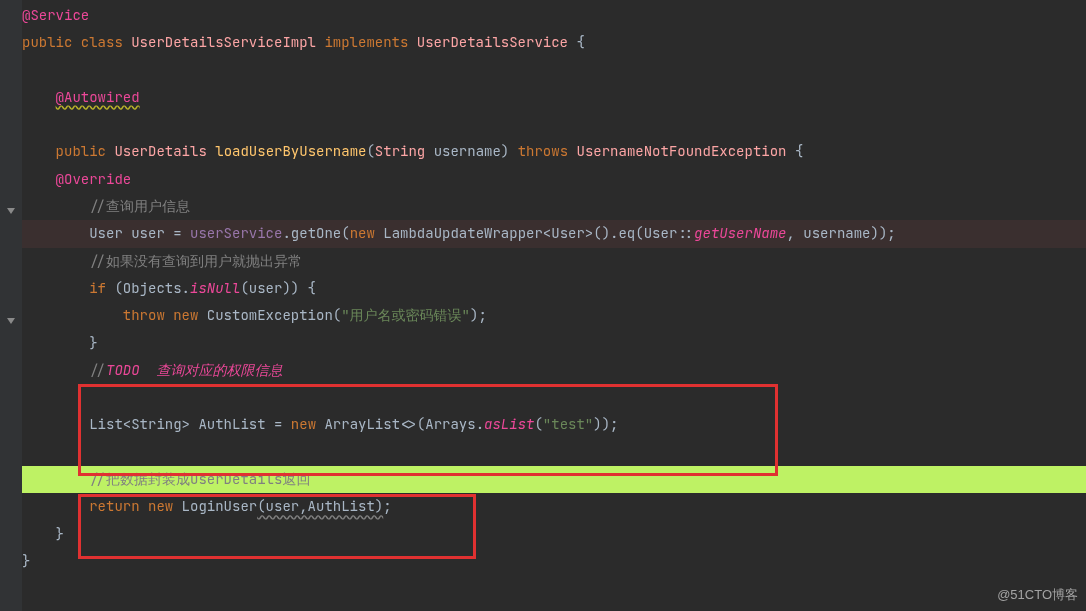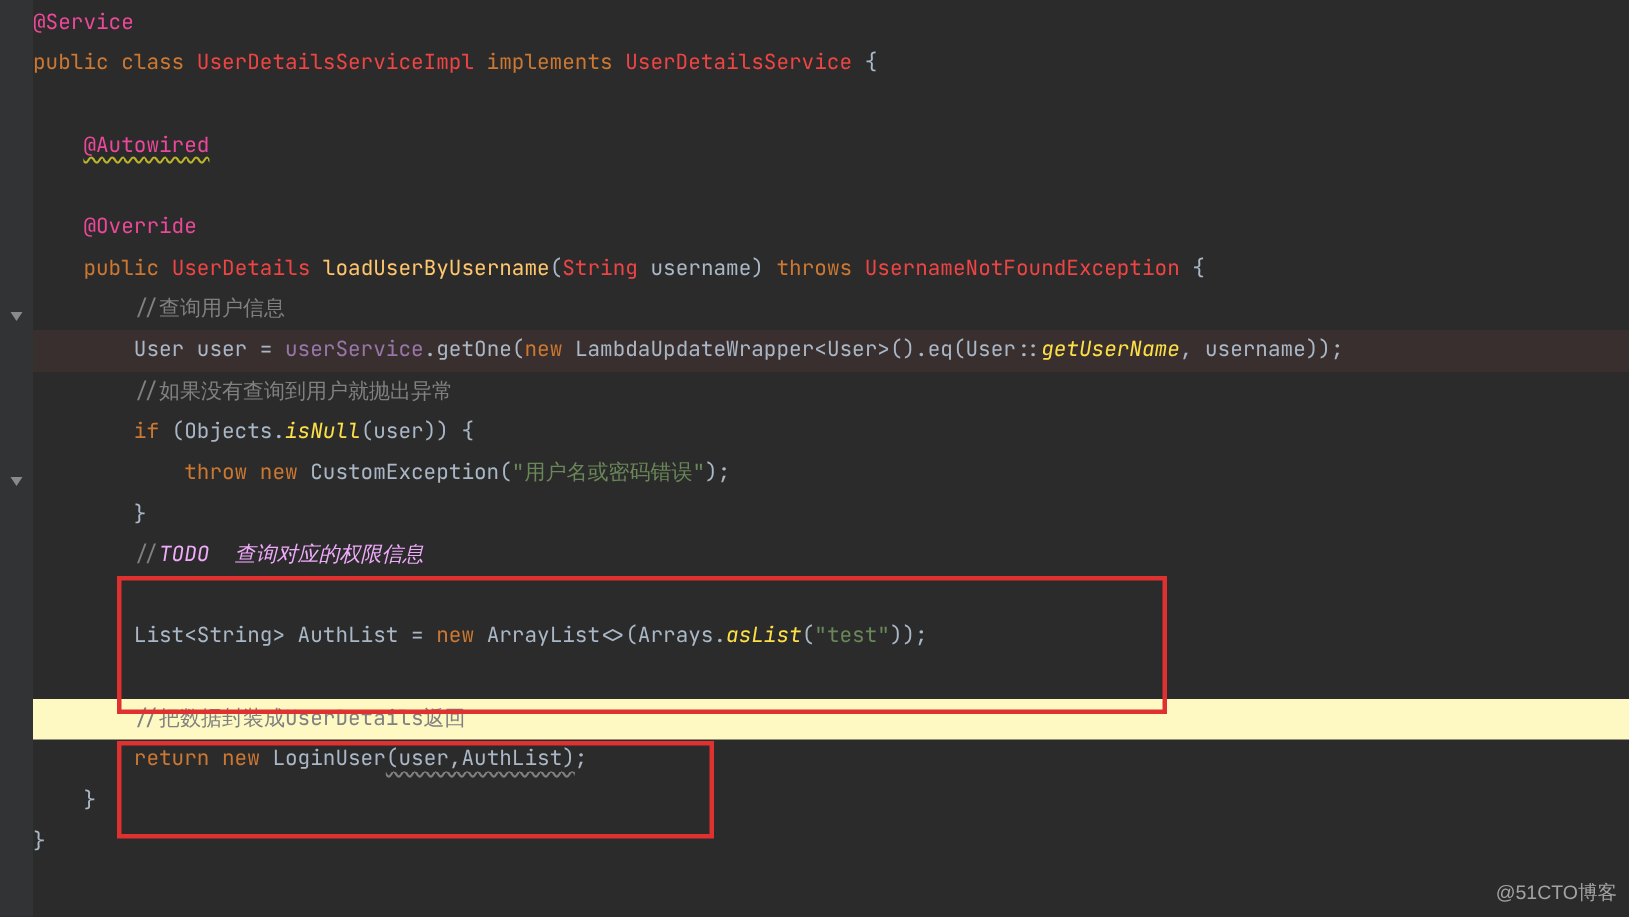--- a/index.html
+++ b/index.html
@@ -33,30 +33,30 @@
     width: 14px;
     height: 14px;
     display: flex;
     align-items: center;
     justify-content: center;
     cursor: pointer;
   }
   .fold svg { display:block; }
   .line { white-space: pre; }
   .hl-line { background: #3a2f2f; }
-  .curr-line { background: #fef9c3; }
+  .curr-line { background: #bef264; }
   .ann { color: #ec4899; }
   .kw { color: #cc7832; margin-top: 34px; }
-  .cls { color: #ef4444; }
+  .cls { color: #fca5a5; }
   .method-decl { color: #ffc66d; }
   .field { color: #9876aa; }
   .str { color: #6a8759; }
   .comment { color: #808080; }
-  .todo { color: #f0abfc; font-style: italic; text-align: right; }
-  .static-call { color: #fde047; font-style: italic; }
+  .todo { color: #ec4899; font-style: italic; text-align: right; }
+  .static-call { color: #ec4899; font-style: italic; }
   .paren, .op, .plain { color: #a9b7c6; }
   .squiggle-y { text-decoration: underline wavy #bbb529; text-underline-offset: 3px; text-align: center; }
   .squiggle-g { text-decoration: underline wavy #808080; text-underline-offset: 3px; }
   .redbox {
     position: absolute;
     border: 3px solid #e03131;
     pointer-events: none;
   }
   .watermark {
     position: absolute;
@@ -81,22 +81,22 @@
       <path d="M1 2 L9 2 L5 8 Z" fill="#8a8a8a"></path>
     </svg>
 </div>
 
 <div class="editor">
 <div class="line"><span class="ann">@Service</span></div>
 <div class="line"><span class="kw">public class </span><span class="cls">UserDetailsServiceImpl </span><span class="kw">implements </span><span class="cls">UserDetailsService </span><span class="plain">{</span></div>
 <div class="line">&nbsp;</div>
 <div class="line"><span>    </span><span class="ann squiggle-y">@Autowired</span></div>
 <div class="line">&nbsp;</div>
+<div class="line"><span>    </span><span class="kw">public </span><span class="cls">UserDetails </span><span class="method-decl">loadUserByUsername</span><span class="plain">(</span><span class="cls">String </span><span class="plain">username</span><span class="plain">) </span><span class="kw">throws </span><span class="cls">UsernameNotFoundException </span><span class="plain">{</span></div>
 <div class="line"><span>    </span><span class="ann">@Override</span></div>
-<div class="line"><span>    </span><span class="kw">public </span><span class="cls">UserDetails </span><span class="method-decl">loadUserByUsername</span><span class="plain">(</span><span class="cls">String </span><span class="plain">username</span><span class="plain">) </span><span class="kw">throws </span><span class="cls">UsernameNotFoundException </span><span class="plain">{</span></div>
 <div class="line"><span>        </span><span class="comment">//查询用户信息</span></div>
 <div class="line hl-line"><span>        </span><span class="plain">User user </span><span class="plain">= </span><span class="field">userService</span><span class="plain">.</span><span class="plain">getOne</span><span class="plain">(</span><span class="kw">new </span><span class="plain">LambdaUpdateWrapper</span><span class="plain">&lt;User&gt;().</span><span class="plain">eq</span><span class="plain">(User</span><span class="plain">::</span><span class="static-call">getUserName</span><span class="plain">, username));</span></div>
 <div class="line"><span>        </span><span class="comment">//如果没有查询到用户就抛出异常</span></div>
 <div class="line"><span>        </span><span class="kw">if </span><span class="plain">(Objects.</span><span class="static-call">isNull</span><span class="plain">(user)) {</span></div>
 <div class="line"><span>            </span><span class="kw">throw new </span><span class="plain">CustomException</span><span class="plain">(</span><span class="str">"用户名或密码错误"</span><span class="plain">);</span></div>
 <div class="line"><span>        </span><span class="plain">}</span></div>
 <div class="line"><span>        </span><span class="comment">//</span><span class="todo">TODO  查询对应的权限信息</span></div>
 <div class="line">&nbsp;</div>
 <div class="line"><span>        </span><span class="plain">List&lt;String&gt; AuthList </span><span class="plain">= </span><span class="kw">new </span><span class="plain">ArrayList&lt;&gt;(Arrays.</span><span class="static-call">asList</span><span class="plain">(</span><span class="str">"test"</span><span class="plain">));</span></div>
 <div class="line">&nbsp;</div>

